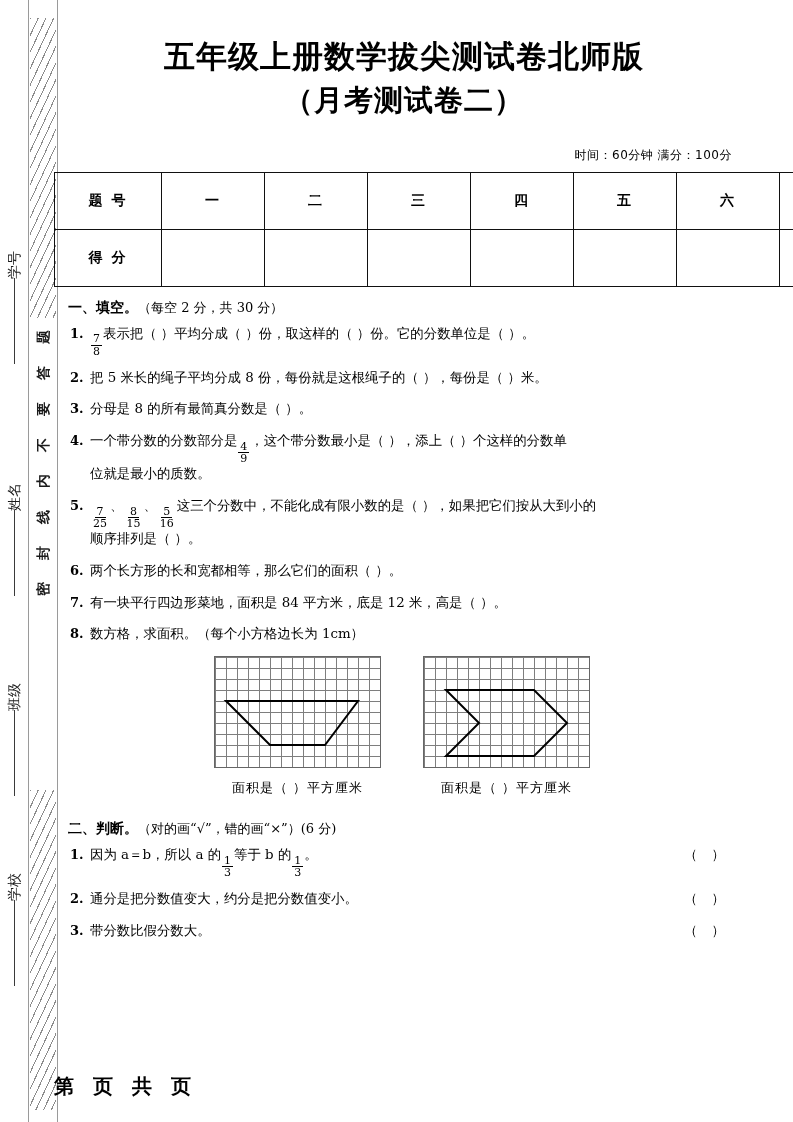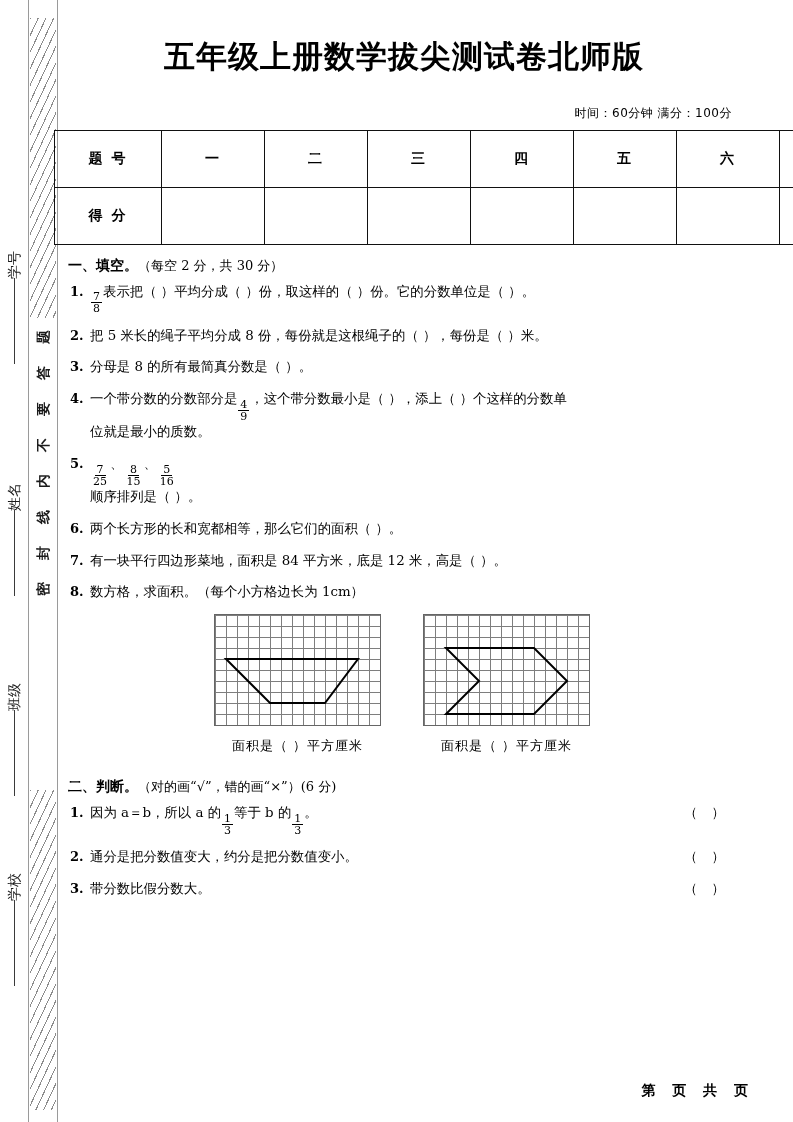--- a/index.html
+++ b/index.html
@@ -232,22 +232,22 @@
     font-size: 13px;
     font-family: "DejaVu Serif", "Liberation Serif", serif;
     letter-spacing: 1px;
   }
 
   #footer {
     position: absolute;
     left: 0;
     bottom: 22px;
     width: 700px;
-    text-align: right;
-    font-size: 14px;
+    text-align: left;
+    font-size: 20px;
     font-weight: bold;
     letter-spacing: 6px;
     font-family: "DejaVu Serif", "Liberation Serif", serif;
   }
 </style>
 </head>
 <body>
 
 <div id="seal-strip">
   <div class="rail left"></div>
@@ -282,20 +282,21 @@
   <div class="field f3">
     <span class="f-label">学号</span>
     <span class="f-line"></span>
   </div>
 </div>
 
 <div id="sheet">
 
   <div id="title-block">
     <div class="title-line">五年级上册数学拔尖测试卷北师版</div>
+    <div class="title-line sub">（月考测试卷二）</div>
   </div>
 
   <div id="exam-meta">时间：60分钟  满分：100分</div>
 
   <table id="score-table">
     <tbody>
         <tr>
       <td class="hdr-first">题 号</td>
       <td class="num-col">一</td>
       <td class="num-col">二</td>
@@ -338,21 +339,21 @@
             </span><span>，这个带分数最小是（       ），添上（       ）个这样的分数单</span><br><span>位就是最小的质数。</span></span></div>
         <div class="q"><span class="qn">5.</span><span class="qtext"><span class="frac">
               <span class="num">7</span>
               <span class="den">25</span>
             </span><span>、</span><span class="frac">
               <span class="num">8</span>
               <span class="den">15</span>
             </span><span>、</span><span class="frac">
               <span class="num">5</span>
               <span class="den">16</span>
-            </span><br><span>顺序排列是（              ）。</span></span></div>
+            </span><span>这三个分数中，不能化成有限小数的是（       ），如果把它们按从大到小的</span><br><span>顺序排列是（              ）。</span></span></div>
         <div class="q"><span class="qn">6.</span><span class="qtext"><span>两个长方形的长和宽都相等，那么它们的面积（       ）。</span></span></div>
         <div class="q"><span class="qn">7.</span><span class="qtext"><span>有一块平行四边形菜地，面积是 84 平方米，底是 12 米，高是（       ）。</span></span></div>
         <div class="q"><span class="qn">8.</span><span class="qtext"><span>数方格，求面积。（每个小方格边长为 1cm）</span></span></div>
       </div>
 
     <div id="figures">
         <div class="fig-wrap">
           <div class="grid-box" style="width: 165px; height: 110px;">
             <svg width="165" height="110">
               <polygon points="11,44 143,44 110,88 55,88" fill="none" stroke="#000" stroke-width="2" stroke-linejoin="miter"></polygon>

